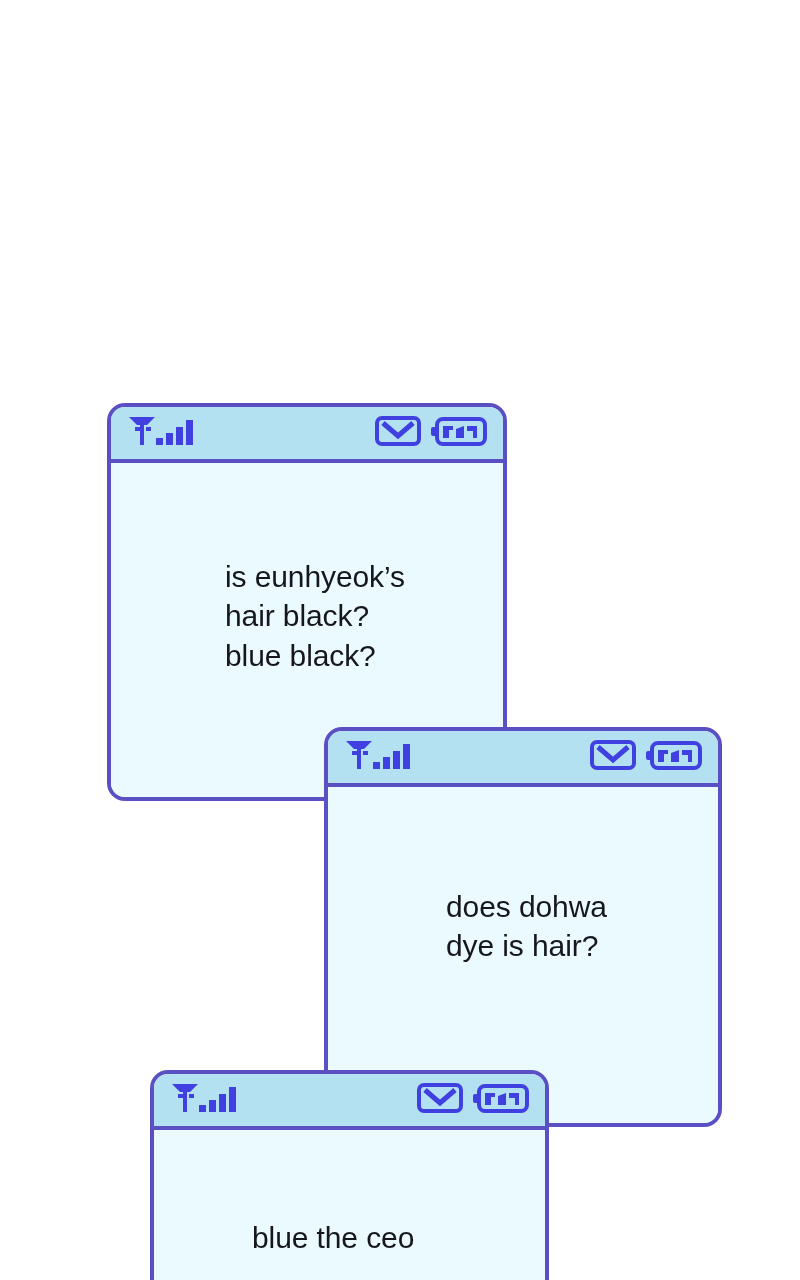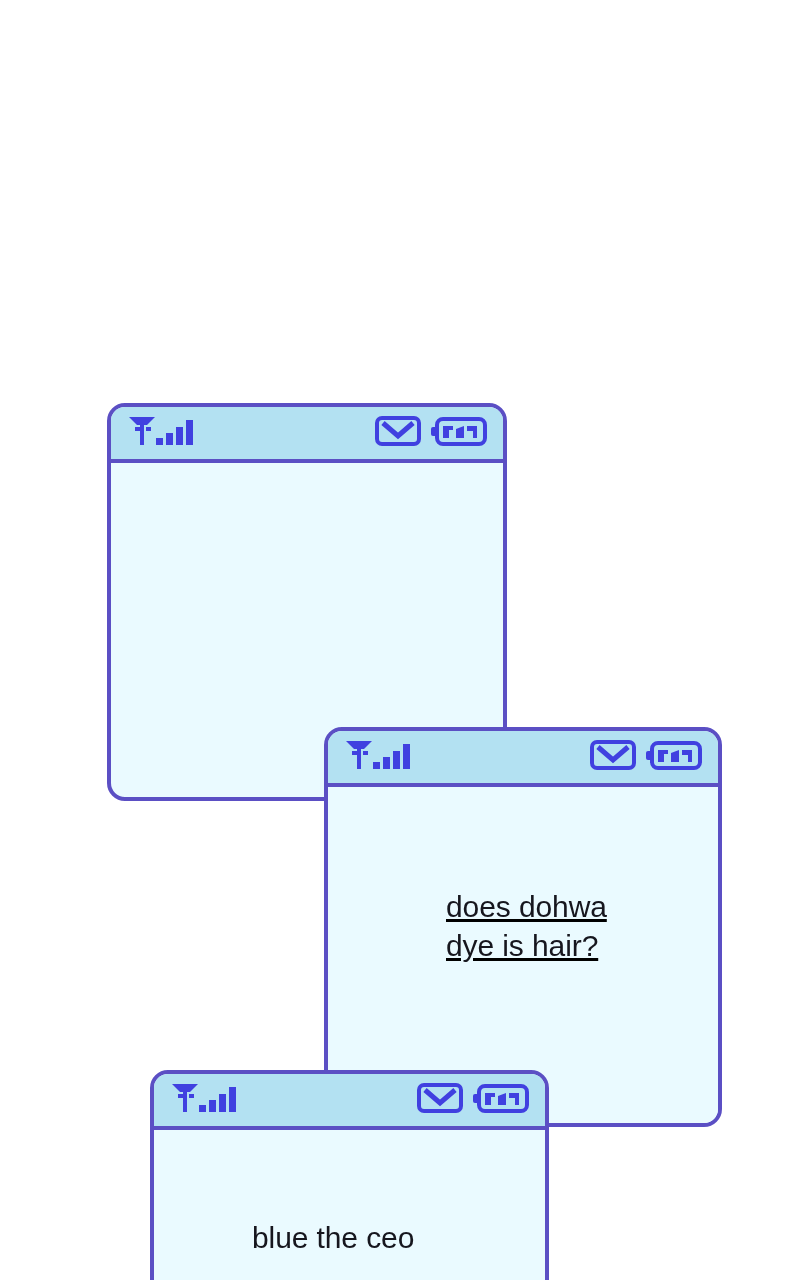--- a/index.html
+++ b/index.html
@@ -77,21 +77,21 @@
   .body-c1 .card-text { padding-top: 94px; padding-left: 84px; }
 
   .body-c2 { align-items: flex-start; justify-content: flex-start; }
   .body-c2 .card-text { padding-top: 100px; padding-left: 88px; }
 
   .body-c3 { align-items: flex-start; justify-content: flex-start; }
   .body-c3 .card-text { padding-top: 88px; padding-left: 68px; }
 
   
   #card-1 { left: 107px; top: 403px; width: 400px; height: 398px; z-index: 1; }
-  #card-2 { left: 324px; top: 727px; width: 398px; height: 400px; z-index: 2; text-decoration: underline; }
+  #card-2 { left: 324px; top: 727px; width: 398px; height: 400px; z-index: 2; }
   #card-3 { left: 150px; top: 1070px; width: 399px; height: 260px; z-index: 3; }
 </style>
 </head>
 <body>
 
 <div id="stage">
 
   <div class="card" id="card-1">
     <div class="card-header">
       <span class="icon">
@@ -120,20 +120,25 @@
             <rect x="6" y="4" width="48" height="25" rx="6" ry="6" fill="none" stroke="#4040e0" stroke-width="4"></rect>
             <g fill="#4040e0">
               <polygon points="12,11 22,11 22,15 18,15 18,23 12,23"></polygon>
               <polygon points="25,14 33,11 33,23 25,23"></polygon>
               <polygon points="36,11 46,11 46,23 42,23 42,16 36,16"></polygon>
             </g>
           </svg>
         </span>
       </span>
     </div>
+    <div class="card-body body-c1">
+      <div class="card-text">is eunhyeok’s
+hair black?
+blue black?</div>
+    </div>
   </div>
 
   <div class="card" id="card-2">
     <div class="card-header">
       <span class="icon">
         <svg width="70" height="32" viewBox="0 0 70 32" xmlns="http://www.w3.org/2000/svg">
           <g fill="#4040e0">
             <polygon points="0,2 26,2 18,10 15,10 15,30 11,30 11,10 8,10"></polygon>
             <rect x="6" y="12" width="5" height="4"></rect>
             <rect x="17" y="12" width="5" height="4"></rect>

